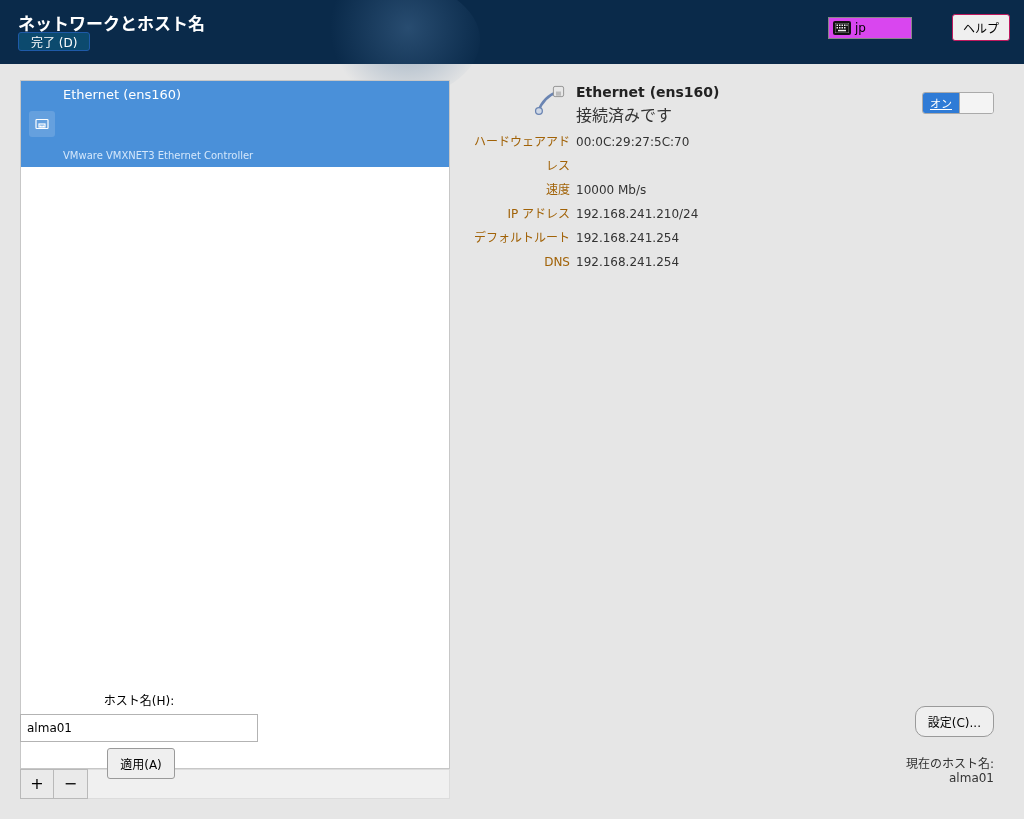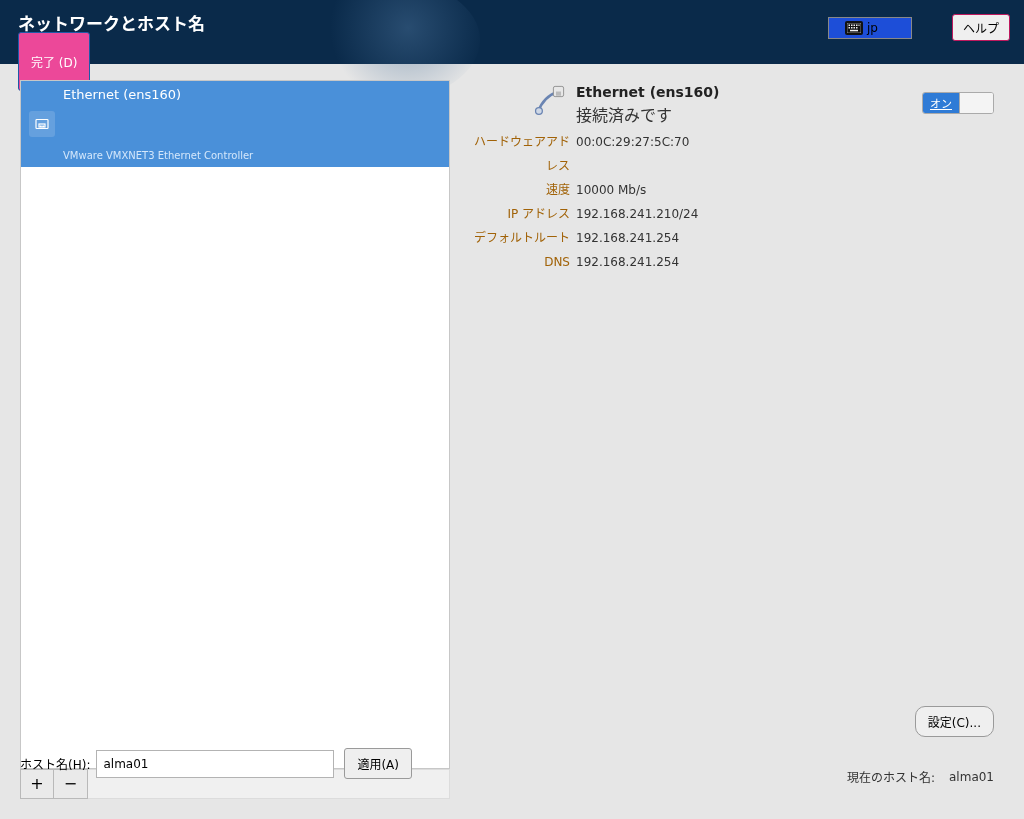--- a/index.html
+++ b/index.html
@@ -2,25 +2,25 @@
 <html><head>
 <meta charset="utf-8">
 <style>
 * { box-sizing: border-box; margin: 0; padding: 0; font-family: "DejaVu Sans", "Noto Sans CJK JP", sans-serif; }
 body { width: 1024px; height: 819px; background: #e6e6e6; overflow: hidden; position: relative; }
 
 
 .header { background: #0a2a4a; height: 64px; width: 100%; position: relative; color: #fff; }
 .header-bg-curve { position: absolute; left: 300px; top: -20px; width: 180px; height: 120px; background: radial-gradient(circle at 60% 40%, rgba(70,110,150,0.5) 0%, rgba(10,42,74,0) 60%); border-radius: 50%; }
 .header-title { position: absolute; left: 18px; top: 10px; font-size: 17px; font-weight: bold; }
-.done-btn { position: absolute; left: 18px; top: 32px; background: #ec4899; border: 1px solid #1e5aa8; border-radius: 3px; color: #fff; font-size: 12px; padding: 20px 12px; cursor: pointer; }
+.done-btn { position: absolute; left: 18px; top: 32px; background: #0c4a6e; border: 1px solid #1e5aa8; border-radius: 3px; color: #fff; font-size: 12px; padding: 0 12px; cursor: pointer; }
 .header-right { position: absolute; right: 14px; top: 8px; text-align: right; }
 .install-label { font-size: 13px; color: #e0e6ee; }
 .header-controls { margin-top: 6px; display: flex; justify-content: flex-end; gap: 40px; align-items: center; }
-.kb-layout { display: inline-flex; align-items: center; background: #1d4ed8; color: #000; border: 1px solid #888; padding: 2px 16px; font-size: 12px; width: 84px; height: 22px; }
+.kb-layout { display: inline-flex; align-items: center; background: #d946ef; color: #000; border: 1px solid #888; padding: 2px 4px; font-size: 12px; width: 84px; height: 22px; }
 .kb-icon { width: 18px; height: 14px; background: #111; color: #fff; display: inline-flex; align-items: center; justify-content: center; font-size: 8px; margin-right: 4px; border-radius: 2px; }
 .kb-icon svg { width: 14px; height: 10px; }
 .help-btn { background: #efefef; border: 1px solid #be185d; border-radius: 3px; padding: 4px 10px; font-size: 12px; cursor: pointer; }
 
 
 .content { position: absolute; top: 80px; left: 20px; right: 20px; bottom: 20px; display: flex; gap: 16px; }
 .left-pane { width: 430px; display: flex; flex-direction: column; }
 .nic-list { flex: 1; background: #fff; border: 1px solid #c7c7c7; overflow-y: auto; }
 .nic-item { background: #4a90d9; color: #fff; padding: 6px 8px; display: flex; align-items: center; gap: 8px; }
 .nic-icon { width: 26px; height: 26px; background: rgba(255,255,255,0.15); border-radius: 3px; display: inline-flex; align-items: center; justify-content: center; flex-shrink: 0; }
@@ -44,25 +44,25 @@
 .toggle-on { background: #2f7bd6; color: #fff; font-size: 11px; width: 36px; height: 100%; display: inline-flex; align-items: center; justify-content: center; text-decoration: underline; }
 .toggle-knob { background: #f4f4f4; border-left: 1px solid #aaa; flex: 1; height: 100%; }
 
 .kv-table { margin-top: 4px; }
 .kv-row { display: flex; font-size: 12px; color: #333; line-height: 2; }
 .kv-key { width: 104px; text-align: right; color: #a16207; }
 .kv-val { margin-left: 6px; }
 
 .config-btn { position: absolute; right: 10px; bottom: 62px; background: #efefef; border: 1px solid #9a9a9a; border-radius: 10px; padding: 6px 12px; font-size: 12px; cursor: pointer; }
 
-.current-host { position: absolute; right: 10px; bottom: 14px; font-size: 12px; color: #333; display: flex; gap: 14px; align-items: center; }
+.current-host { position: absolute; right: 10px; bottom: 14px; font-size: 12px; color: #333; display: flex; align-items: flex-end; flex-direction: column; }
 .current-host-val { font-size: 12px; }
 
 
-.hostname-row { position: absolute; left: 20px; bottom: 40px; display: flex; align-items: center; gap: 6px; font-size: 12px; }
+.hostname-row { position: absolute; left: 20px; bottom: 40px; display: flex; align-items: center; gap: 6px; font-size: 12px; flex-direction: column; }
 .hostname-input { width: 238px; height: 28px; border: 1px solid #b3b3b3; padding: 2px 6px; font-size: 12px; background: #fff; }
 .apply-btn { background: #efefef; border: 1px solid #9a9a9a; border-radius: 3px; padding: 6px 12px; font-size: 12px; cursor: pointer; margin-left: 4px; }
 </style>
 </head>
 <body>
 
 <div class="header">
   <div class="header-bg-curve"></div>
   <div class="header-title">ネットワークとホスト名</div>
   <button class="done-btn">完了 (D)</button>

